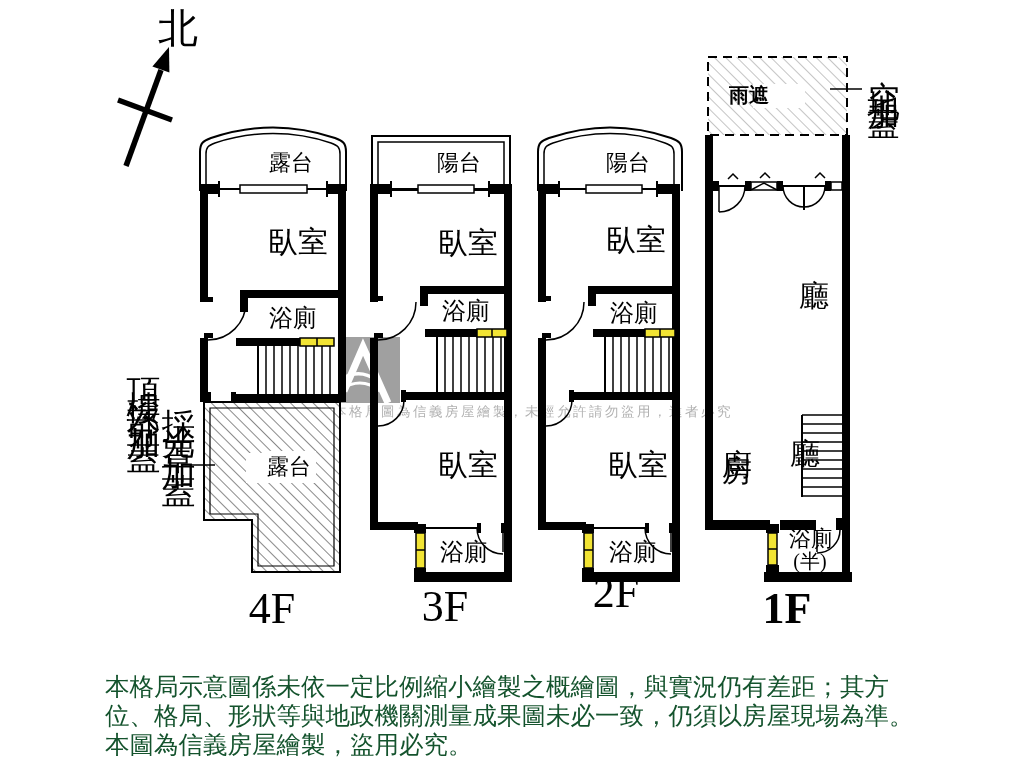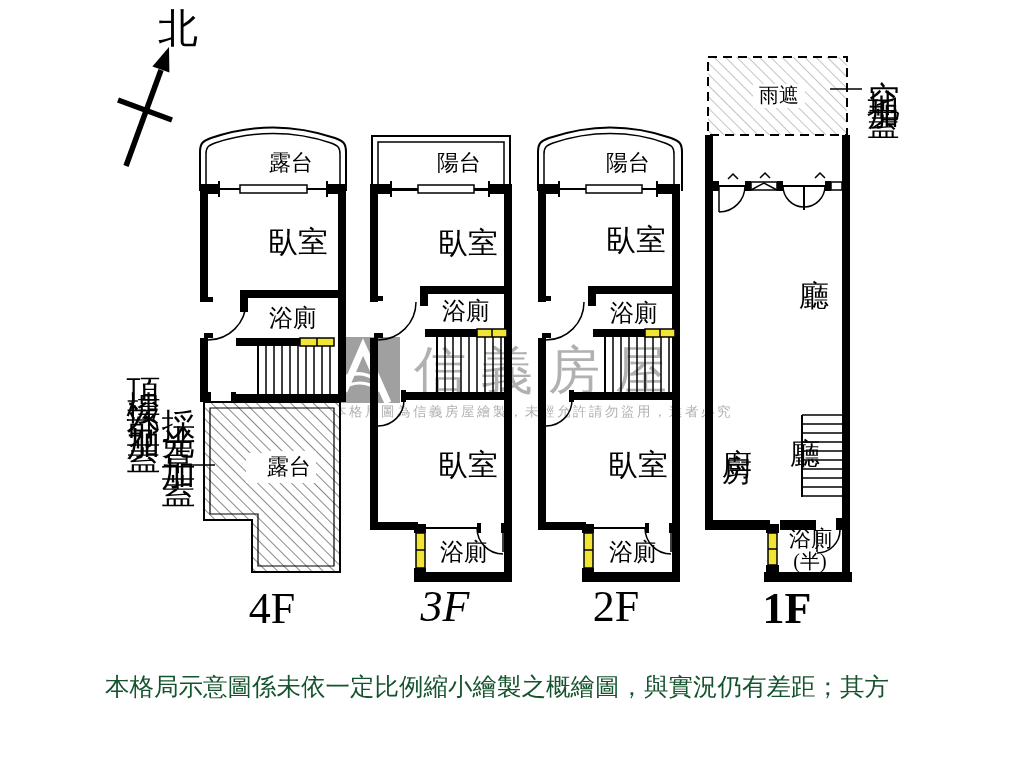--- a/index.html
+++ b/index.html
@@ -34,21 +34,20 @@
 
 <div id="canvas">
 
   <div class="wm-layer">
     <svg width="70" height="72" style="position:absolute;left:336px;top:335px;">
       <rect x="2" y="2" width="62" height="66" fill="#a0a0a0"></rect>
       <path d="M8,56 L27,12 L52,68" stroke="#fff" stroke-width="7" fill="none"></path>
       <path d="M5,44 Q24,33 40,45" stroke="#fff" stroke-width="3.5" fill="none"></path>
       <path d="M5,54 Q26,41 44,56" stroke="#fff" stroke-width="3" fill="none"></path>
     </svg>
-    <div class="wm-brand">信義房屋</div>
     <div class="wm-notice">本格局圖為信義房屋繪製，未經允許請勿盜用，違者必究</div>
   </div>
 
   <svg id="linework" width="1024" height="768">
     <defs>
       <pattern id="hatchDark" width="8" height="8" patternUnits="userSpaceOnUse" patternTransform="rotate(-45)">
         <rect width="8" height="8" fill="#ffffff"></rect>
         <line x1="0" y1="0" x2="0" y2="8" stroke="#3a3a3a" stroke-width="1.2"></line>
       </pattern>
       <pattern id="hatchLight" width="8" height="8" patternUnits="userSpaceOnUse" patternTransform="rotate(-45)">
@@ -246,38 +245,40 @@
   <div class="lbl room" style="left:270px;top:242px;">臥室</div>
   <div class="lbl bath" style="left:293px;top:318px;">浴廁</div>
   <div class="lbl balc boxed" style="left:271px;top:467px;">露台</div>
   <div class="lbl floorname" style="left:272px;top:608px;">4F</div>
 
   <div class="lbl balc" style="left:441px;top:163px;">陽台</div>
   <div class="lbl room" style="left:440px;top:243px;">臥室</div>
   <div class="lbl bath" style="left:466px;top:311px;">浴廁</div>
   <div class="lbl room" style="left:440px;top:465px;">臥室</div>
   <div class="lbl bath" style="left:464px;top:552px;">浴廁</div>
-  <div class="lbl floorname" style="left:445px;top:606px;font-style:italic;">3F</div>
+  <div class="lbl floorname" style="left:445px;top:606px;">3F</div>
 
   <div class="lbl balc" style="left:610px;top:163px;">陽台</div>
   <div class="lbl room" style="left:608px;top:240px;">臥室</div>
   <div class="lbl bath" style="left:634px;top:313px;">浴廁</div>
   <div class="lbl room" style="left:610px;top:465px;">臥室</div>
   <div class="lbl bath" style="left:633px;top:552px;">浴廁</div>
-  <div class="lbl floorname" style="left:616px;top:606px;">2F</div>
-
-  <div class="lbl" style="left:779px;top:95px;font-size:20px;">雨遮</div>
+  <div class="lbl floorname" style="left:616px;top:592px;">2F</div>
+
+  <div class="lbl" style="left:749px;top:95px;font-size:20px;font-weight:bold;">雨遮</div>
   <div class="lbl room" style="left:786px;top:296px;">廳</div>
   <div class="vlbl" style="left:716px;top:424px;font-size:30px;letter-spacing:6px;">廚房</div>
   <div class="lbl room" style="left:777px;top:454px;">廳</div>
   <div class="lbl" style="left:811px;top:539px;font-size:22px;">浴廁</div>
   <div class="lbl" style="left:810px;top:561px;font-size:20px;">(半)</div>
   <div class="lbl floorname" style="left:787px;top:608px;font-weight:bold;">1F</div>
 
   <div class="vlbl" style="left:120px;top:352px;">頂樓部分加蓋</div>
   <div class="vlbl" style="left:155px;top:382px;letter-spacing:16px;">採光罩加蓋</div>
   <div class="vlbl" style="left:862px;top:55px;font-size:32px;letter-spacing:9px;">空地加蓋</div>
 
   <div class="disclaimer">
     <div>本格局示意圖係未依一定比例縮小繪製之概繪圖，與實況仍有差距；其方</div>
+    <div>位、格局、形狀等與地政機關測量成果圖未必一致，仍須以房屋現場為準。</div>
+    <div>本圖為信義房屋繪製，盜用必究。</div>
   </div>
 
 </div>
 
 </body></html>

